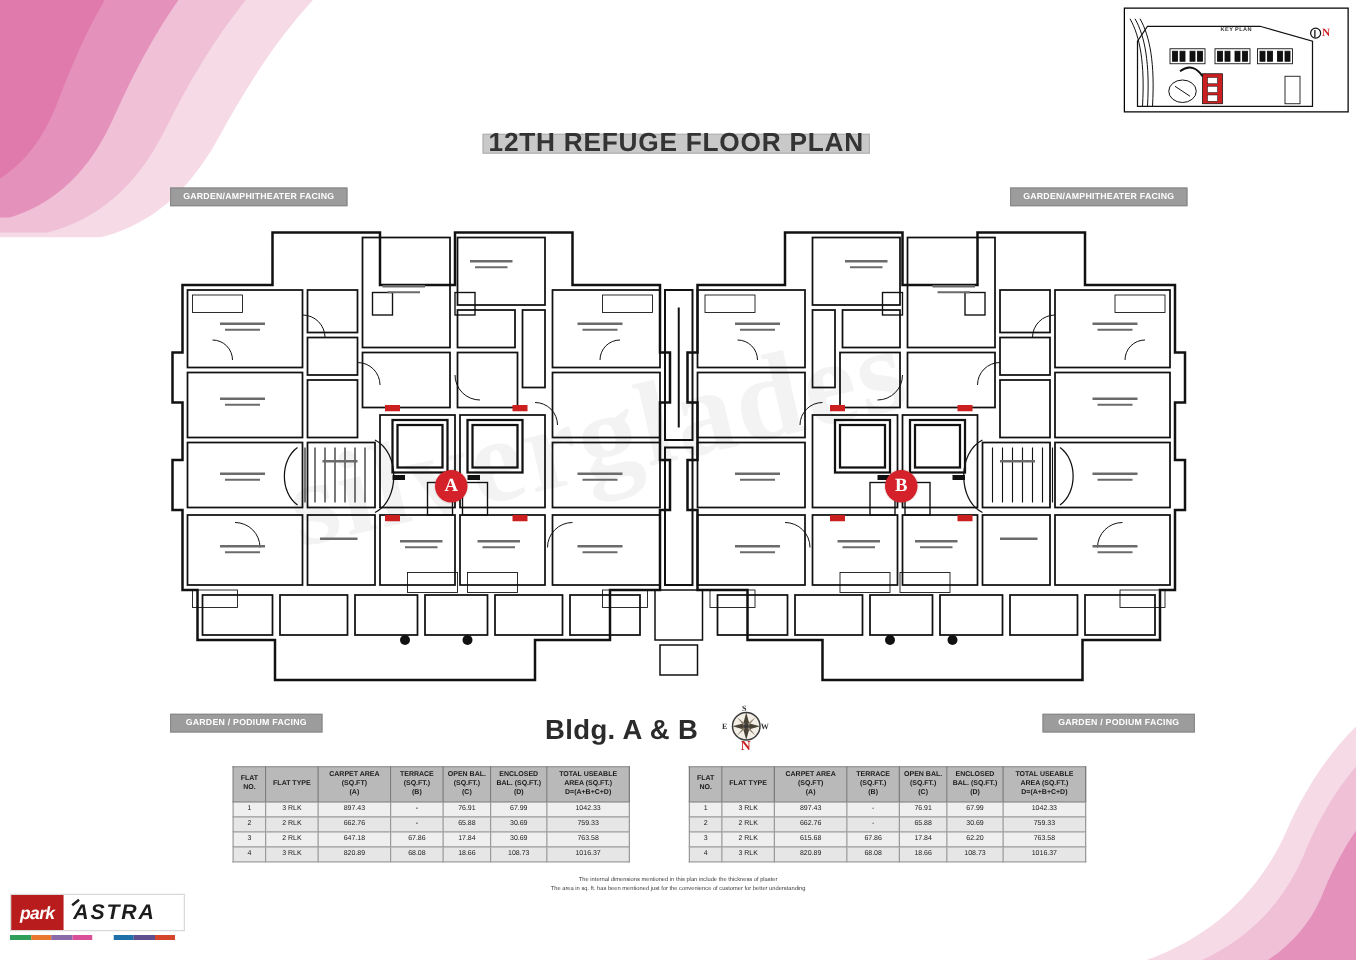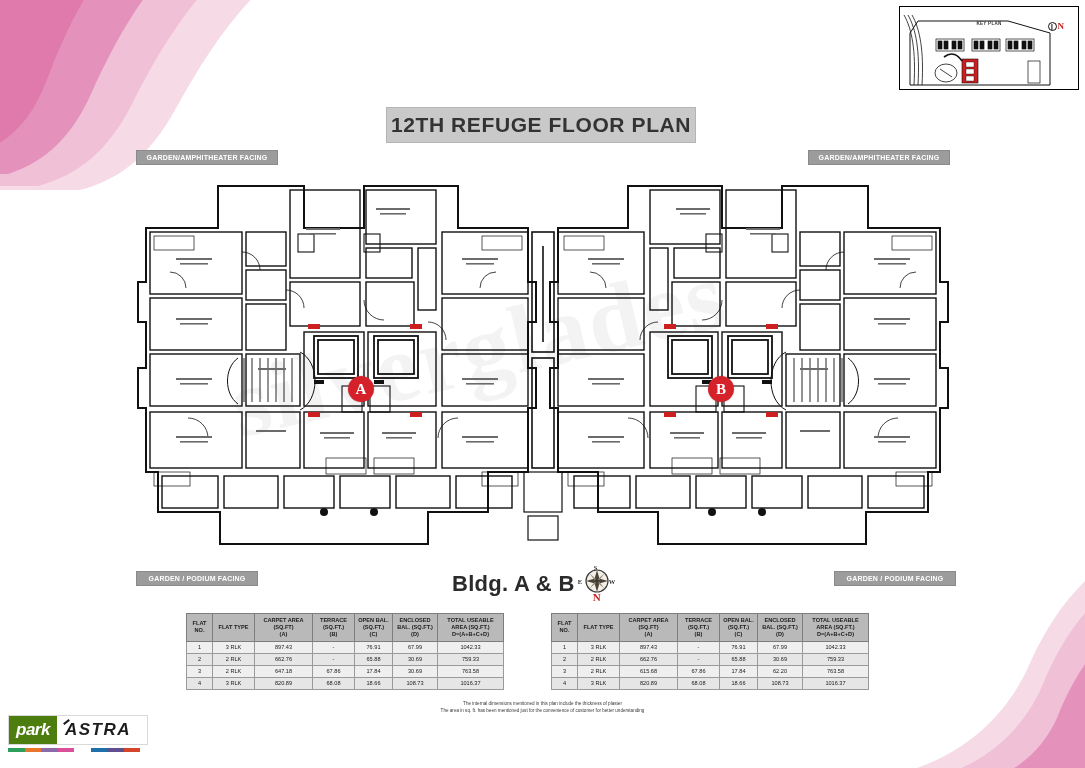--- a/index.html
+++ b/index.html
@@ -17,21 +17,21 @@
   }
 
   
   .deco { position: absolute; pointer-events: none; }
   #deco-tl { top: -10px; left: -40px; }
   #deco-br { right: -30px; bottom: -20px; }
 
   
   #title-banner {
     position: absolute; left: 386px; top: 107px;
-    width: 310px; height: 36px;
+    width: 310px; height: 16px;
     background: #c9c9c9;
     border: 1px solid #b4b4b4;
     display: flex; align-items: center; justify-content: center;
   }
   #title-text {
     font-size: 21px; font-weight: bold; letter-spacing: .6px;
     color: #333333; white-space: nowrap;
   }
 
   
@@ -103,22 +103,22 @@
     display: flex; align-items: center; justify-content: center;
     color: #fff; font-size: 15px; font-weight: bold;
     font-family: "Liberation Serif", serif;
     box-shadow: 0 0 0 1px rgba(0,0,0,.07);
   }
   #marker-a { left: 348px; top: 376px; }
   #marker-b { left: 708px; top: 376px; }
 
   
   #bldg-caption {
-    position: absolute; left: 452px; top: 565px;
-    display: flex; align-items: center; gap: 5px;
+    position: absolute; left: 436px; top: 565px;
+    display: flex; align-items: center; gap: 21px;
   }
   #bldg-caption-text {
     font-size: 22px; font-weight: bold; color: #2b2b2b;
     letter-spacing: .3px; white-space: nowrap;
   }
   #compass {
     position: relative; width: 34px; height: 38px;
   }
   .compass-letter {
     position: absolute; font-size: 6.5px; font-weight: bold; color: #333;
@@ -171,23 +171,23 @@
 
   
   #logo {
     position: absolute; left: 8px; bottom: 16px;
     width: 140px;
   }
   #logo-box {
     display: flex; height: 30px; border: 1px solid #d9d9d9; background:#fff;
   }
   #logo-park {
-    background: #4d7c0f; color: #ffffff;
+    background: #b91c1c; color: #ffffff;
     display: flex; align-items: center; justify-content: center;
-    font-size: 17px; font-weight: bold; font-style: italic;
+    font-size: 14px; font-weight: bold; font-style: italic;
     padding: 0 7px; letter-spacing: -.5px;
   }
   #logo-astra {
     background: #ffffff; color: #1c1c1c;
     display: flex; align-items: center; justify-content: center;
     font-size: 17px; font-weight: bold;
     padding: 0 8px; letter-spacing: 1.5px;
     position: relative;
     font-style: italic;
   }

